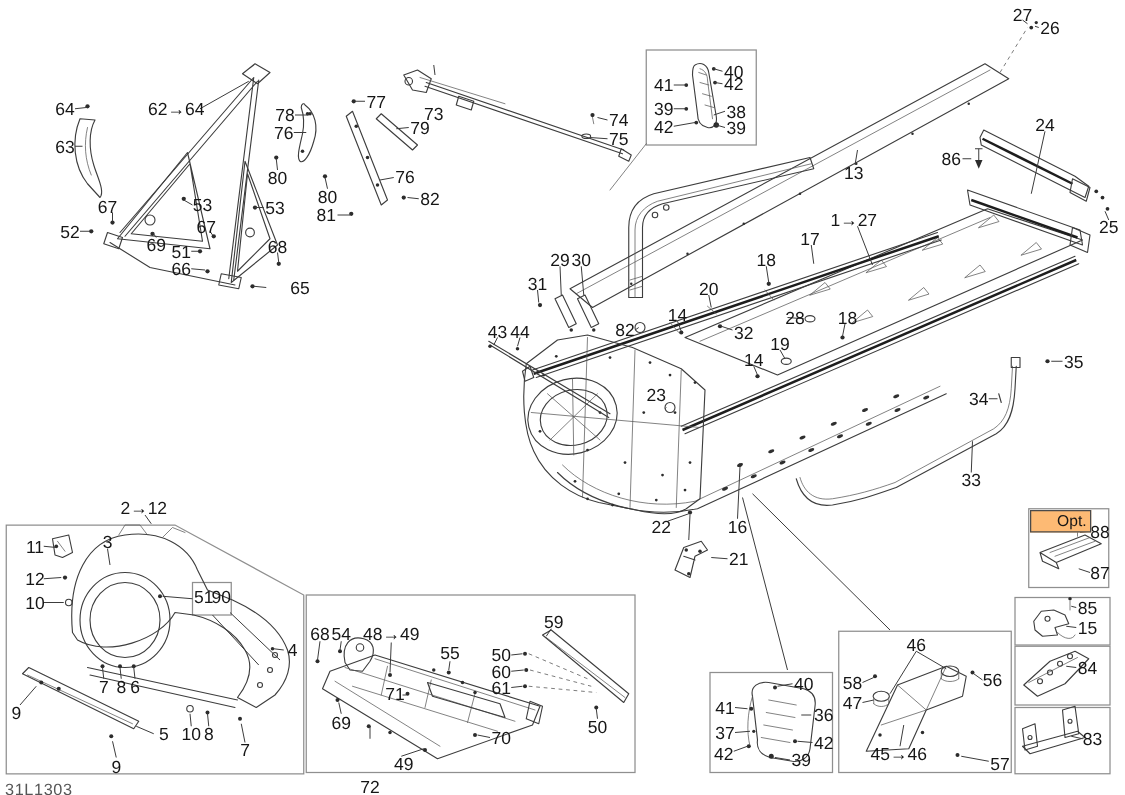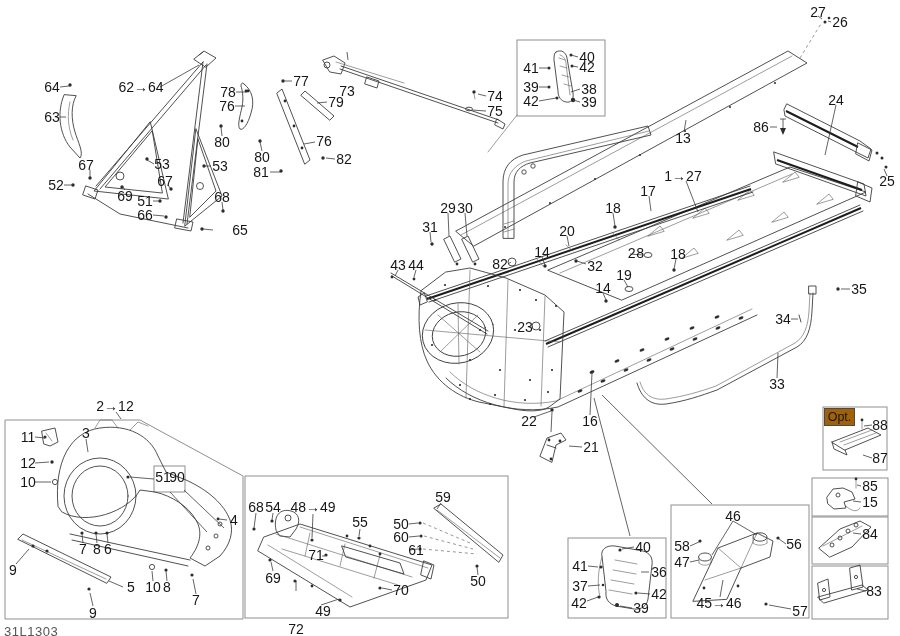--- a/index.html
+++ b/index.html
@@ -2,21 +2,21 @@
 <html><head>
 <meta charset="utf-8">
 <style>
   html,body{margin:0;padding:0;background:#fff;}
   body{width:900px;height:636px;position:relative;font-family:"Liberation Sans",sans-serif;overflow:hidden;}
   .stage{position:absolute;left:0;top:0;width:900px;height:636px;}
   svg{position:absolute;left:0;top:0;}
   .callout-layer{position:absolute;left:0;top:0;width:900px;height:636px;pointer-events:none;}
   .callout{position:absolute;transform:translate(-50%,-50%);font-size:14px;color:#161616;white-space:nowrap;line-height:1;}
   .opt-label{position:absolute;left:824px;top:408px;width:29px;height:16px;border:1px solid #4a4a4a;
-             font-size:12.5px;line-height:16px;text-align:center;color:#161616;background:#a16207;}
+             font-size:12.5px;line-height:16px;text-align:center;color:#161616;background:#fdba74;padding-left:18px;}
   .sheet-code{position:absolute;left:4px;top:624px;font-size:13px;color:#555;letter-spacing:.5px;}
   .ln{stroke:#3d3d3d;stroke-width:.9;fill:none;stroke-linecap:round;stroke-linejoin:round;}
   .thin{stroke:#5a5a5a;stroke-width:.6;fill:none;stroke-linecap:round;}
   .dark{stroke:#1d1d1d;stroke-width:2;fill:none;}
   .box{stroke:#8f8f8f;stroke-width:1;fill:none;}
   .ld{stroke:#3c3c3c;stroke-width:.8;fill:none;}
   .dash{stroke:#6a6a6a;stroke-width:.7;fill:none;stroke-dasharray:3 3;}
   .dot{fill:#2c2c2c;stroke:none;}
   .wash{fill:none;stroke:#3d3d3d;stroke-width:.9;}
   .cleat{fill:#2f2f2f;stroke:none;}
@@ -431,31 +431,31 @@
       <span class="callout" style="left: 683px; top: 138px;">13</span>
       <span class="callout" style="left: 683px; top: 176px;">1→27</span>
       <span class="callout" style="left: 648px; top: 191px;">17</span>
       <span class="callout" style="left: 887px; top: 181px;">25</span>
       <span class="callout" style="left: 448px; top: 208px;">29</span>
       <span class="callout" style="left: 465px; top: 208px;">30</span>
       <span class="callout" style="left: 613px; top: 208px;">18</span>
       <span class="callout" style="left: 430px; top: 227px;">31</span>
       <span class="callout" style="left: 567px; top: 231px;">20</span>
       <span class="callout" style="left: 542px; top: 252px;">14</span>
-      <span class="callout" style="left: 636px; top: 254px; font-family: Liberation Mono, monospace;">28</span>
+      <span class="callout" style="left: 636px; top: 254px;">28</span>
       <span class="callout" style="left: 678px; top: 254px;">18</span>
       <span class="callout" style="left: 500px; top: 264px;">82</span>
       <span class="callout" style="left: 398px; top: 265px;">43</span>
       <span class="callout" style="left: 416px; top: 265px;">44</span>
       <span class="callout" style="left: 595px; top: 266px;">32</span>
       <span class="callout" style="left: 624px; top: 275px;">19</span>
       <span class="callout" style="left: 603px; top: 288px;">14</span>
       <span class="callout" style="left: 859px; top: 289px;">35</span>
       <span class="callout" style="left: 783px; top: 319px;">34</span>
-      <span class="callout" style="left: 525px; top: 327px; text-align: center;">23</span>
+      <span class="callout" style="left: 525px; top: 316px; text-align: center;">23</span>
       <span class="callout" style="left: 777px; top: 384px;">33</span>
       <span class="callout" style="left: 115px; top: 406px;">2→12</span>
       <span class="callout" style="left: 529px; top: 421px;">22</span>
       <span class="callout" style="left: 590px; top: 421px;">16</span>
       <span class="callout" style="left: 28px; top: 437px;">11</span>
       <span class="callout" style="left: 86px; top: 433px;">3</span>
       <span class="callout" style="left: 591px; top: 447px;">21</span>
       <span class="callout" style="left: 28px; top: 463px;">12</span>
       <span class="callout" style="left: 163px; top: 477px;">51</span>
       <span class="callout" style="left: 177px; top: 477px;">90</span>
@@ -468,21 +468,21 @@
       <span class="callout" style="left: 234px; top: 520px;">4</span>
       <span class="callout" style="left: 360px; top: 522px;">55</span>
       <span class="callout" style="left: 401px; top: 524px;">50</span>
       <span class="callout" style="left: 401px; top: 537px;">60</span>
       <span class="callout" style="left: 682px; top: 546px;">58</span>
       <span class="callout" style="left: 794px; top: 544px;">56</span>
       <span class="callout" style="left: 643px; top: 547px;">40</span>
       <span class="callout" style="left: 83px; top: 549px;">7</span>
       <span class="callout" style="left: 97px; top: 549px;">8</span>
       <span class="callout" style="left: 108px; top: 549px;">6</span>
-      <span class="callout" style="left: 401px; top: 550px; margin-left: 15px;">61</span>
+      <span class="callout" style="left: 401px; top: 550px;">61</span>
       <span class="callout" style="left: 316px; top: 555px;">71</span>
       <span class="callout" style="left: 682px; top: 562px;">47</span>
       <span class="callout" style="left: 580px; top: 566px;">41</span>
       <span class="callout" style="left: 13px; top: 570px;">9</span>
       <span class="callout" style="left: 659px; top: 572px;">36</span>
       <span class="callout" style="left: 273px; top: 578px;">69</span>
       <span class="callout" style="left: 478px; top: 581px;">50</span>
       <span class="callout" style="left: 580px; top: 586px;">37</span>
       <span class="callout" style="left: 131px; top: 587px;">5</span>
       <span class="callout" style="left: 153px; top: 587px;">10</span>

